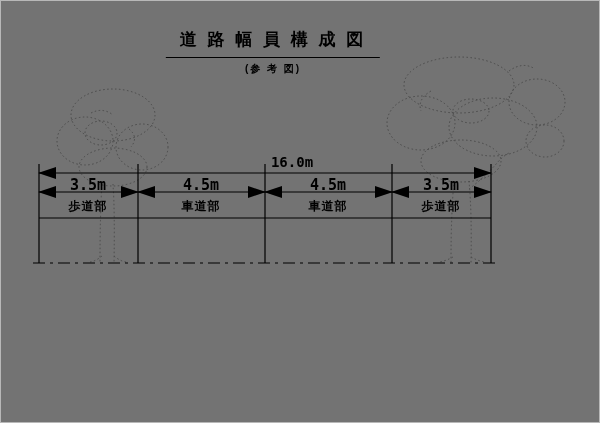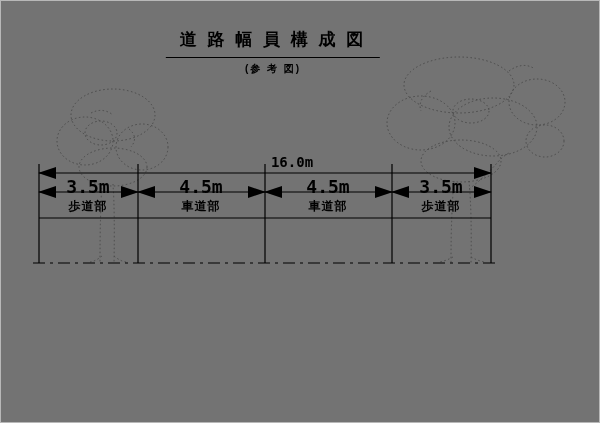--- a/index.html
+++ b/index.html
@@ -12,21 +12,21 @@
   .txt{position:absolute;white-space:nowrap;transform:translateX(-50%);}
   .title{
     top:27px;left:272px;font-size:17px;font-weight:600;letter-spacing:3px;
     border-bottom:1px solid #000;padding:0 14px 6px 14px;text-align:center;
   }
   .subtitle{
     top:61px;left:272px;font-size:10px;font-weight:600;letter-spacing:2px;text-align:center;
   }
   .dim{
     font-family:"DejaVu Sans Mono","Liberation Mono",monospace;
-    font-size:18px;font-weight:600;
+    font-size:15px;font-weight:600;
   }
   .dim-total{top:153px;left:264px;font-size:14px;margin-left:27px;}
   .dim-seg{top:175px;}
   .seg-label{top:197px;font-size:12px;font-weight:600;letter-spacing:1px;}
 </style>
 </head>
 <body>
 
 <div class="canvas">
 

